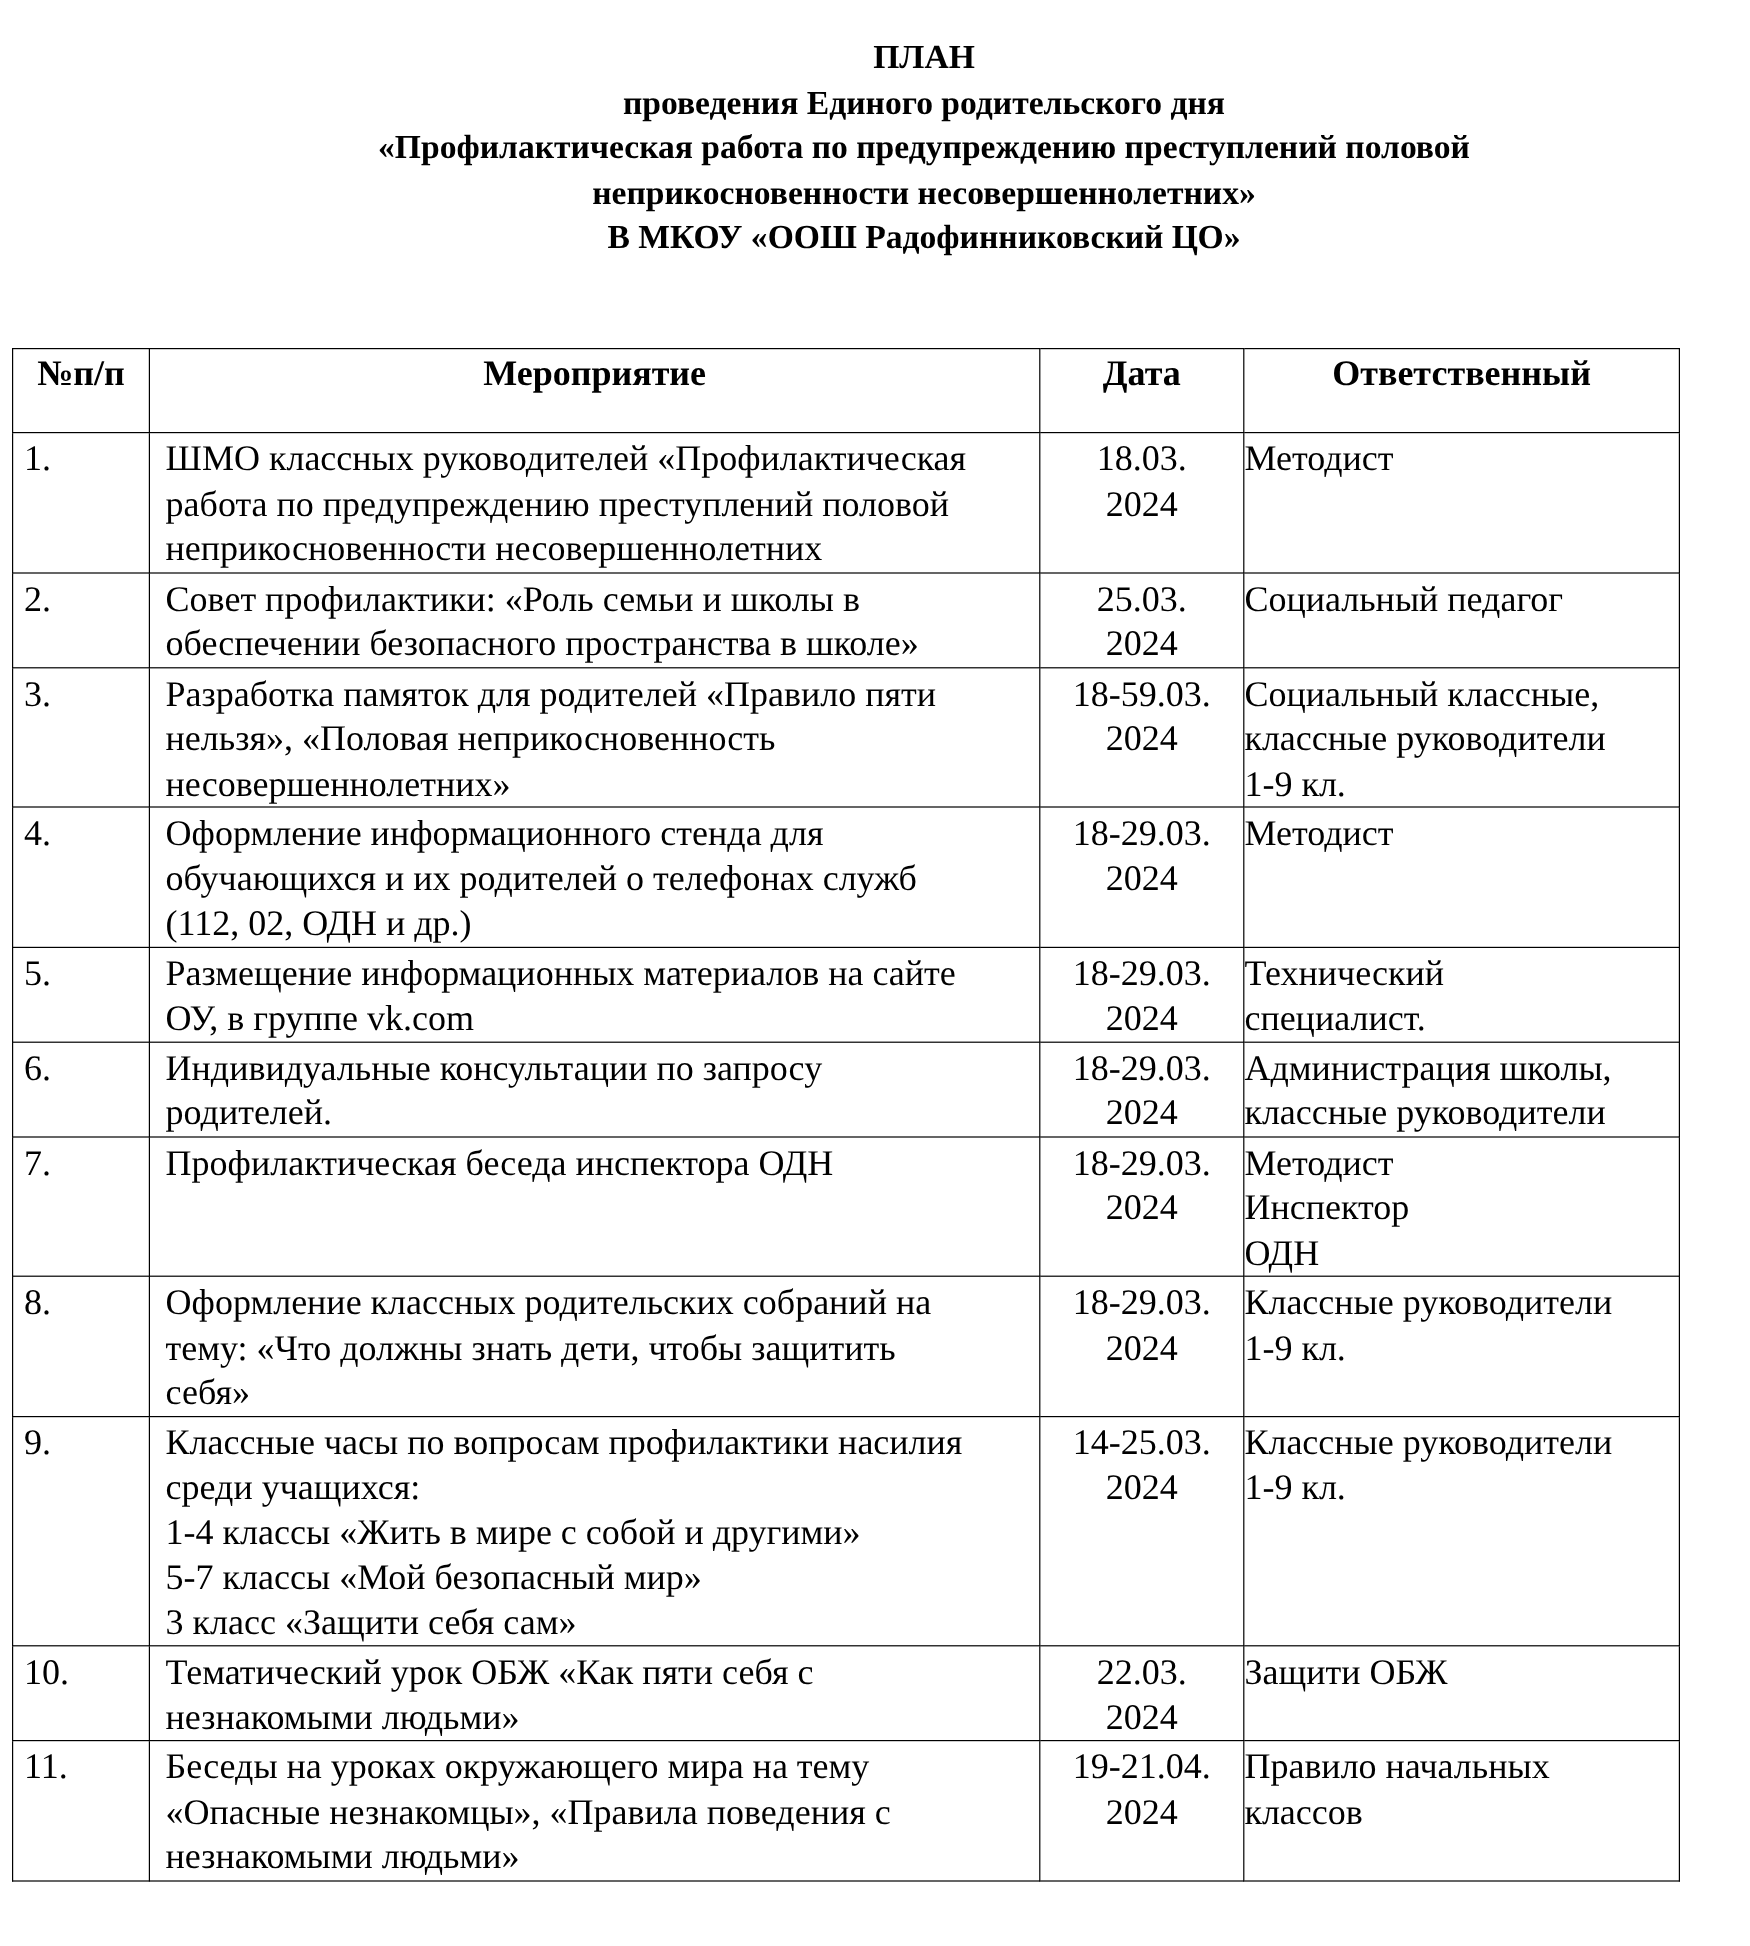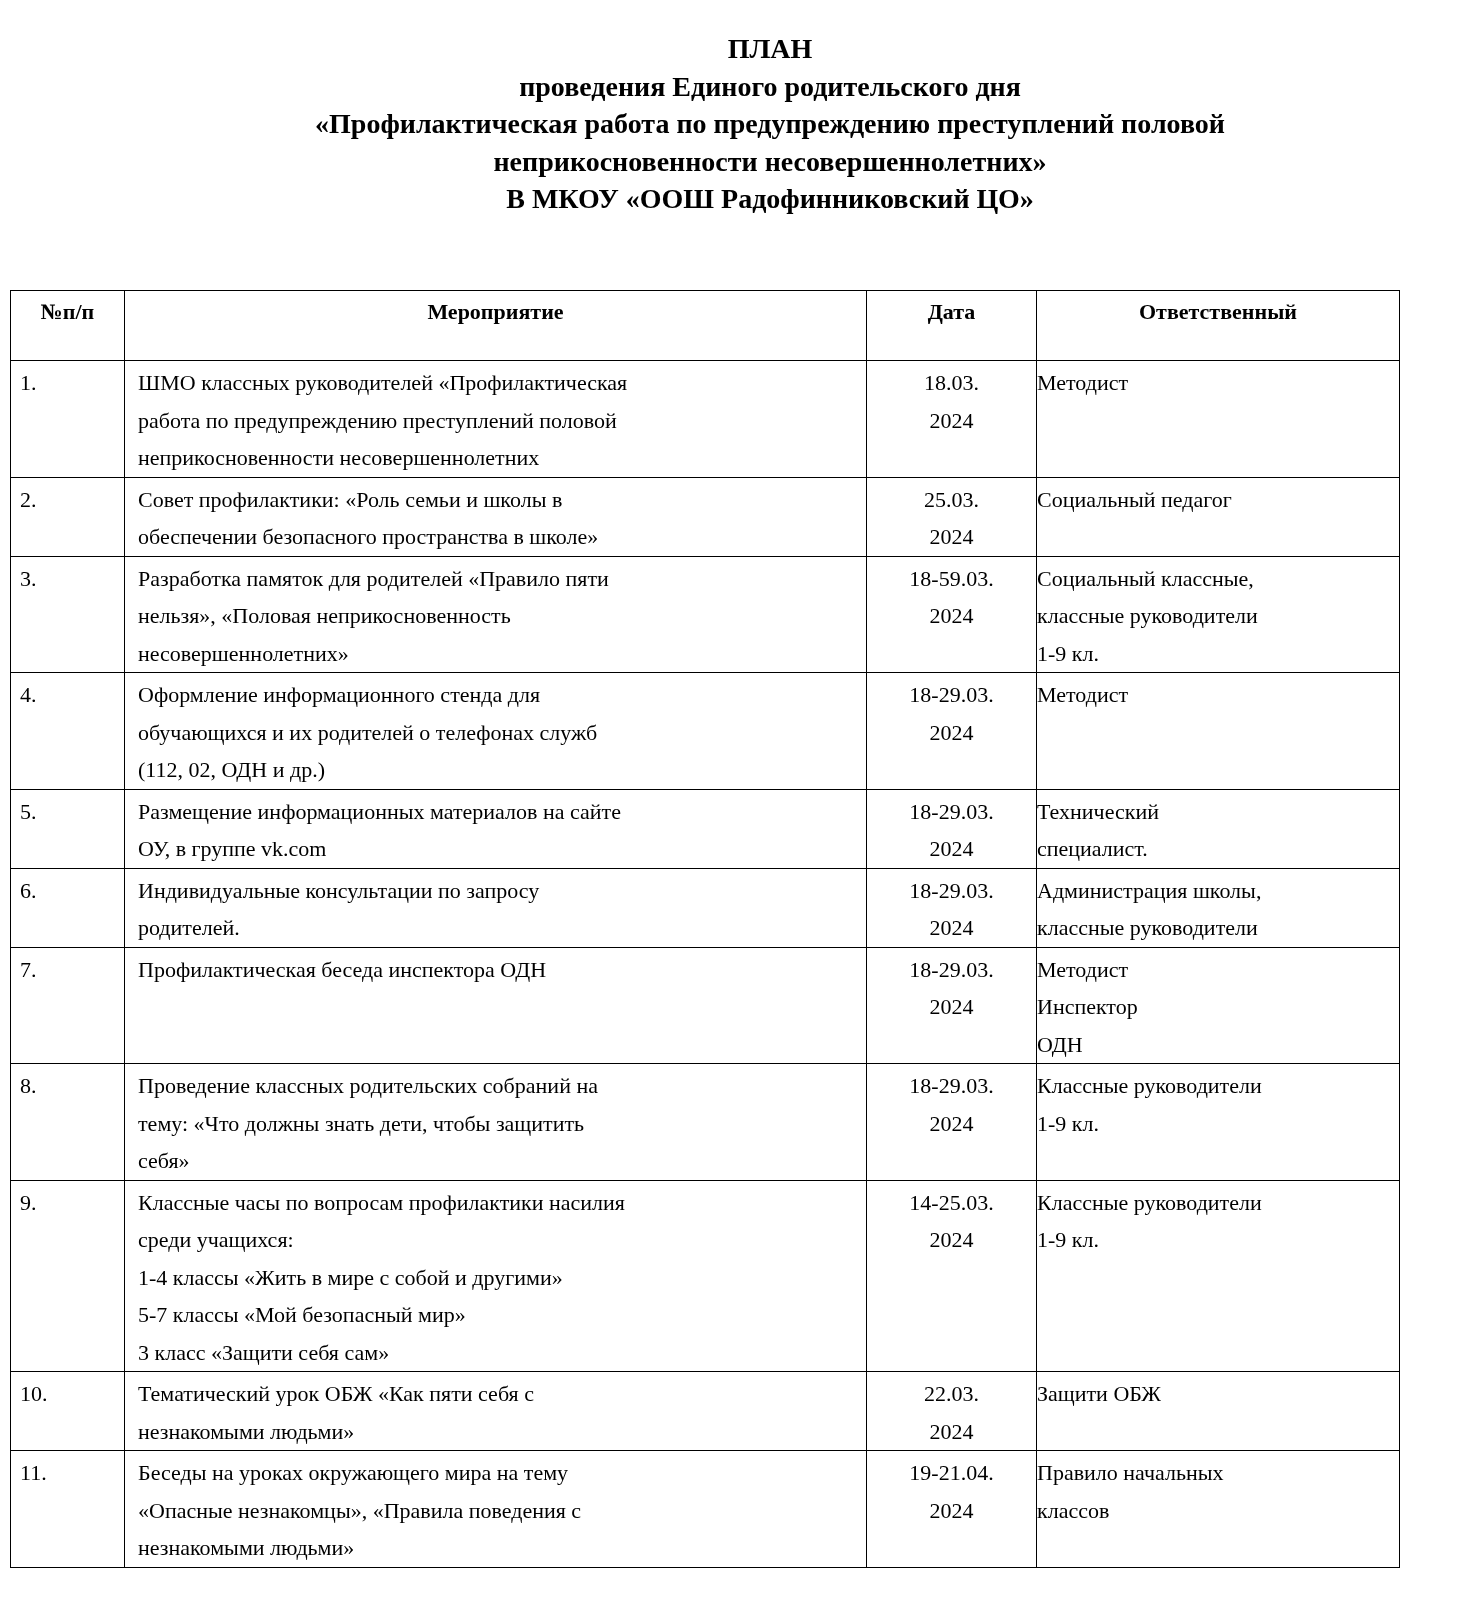--- a/index.html
+++ b/index.html
@@ -8,21 +8,21 @@
     font-family: "Liberation Serif", "DejaVu Serif", serif; color: #000;
   }
   .title-block {
     position: absolute; left: 0; top: 30px; width: 1540px;
     text-align: center; font-weight: bold; font-size: 28px; line-height: 37.5px;
   }
   .title-block div { white-space: nowrap; }
   table.plan {
     position: absolute; left: 10px; top: 290px;
     border-collapse: collapse; table-layout: fixed; width: 1389px;
-    font-size: 22px; line-height: 37.5px;
+    font-size: 30px; line-height: 37.5px;
   }
   table.plan td, table.plan th {
     border: 1.5px solid #000; vertical-align: top; padding: 0;
   }
   th { font-weight: bold; text-align: center; height: 67px; padding-top: 2px !important; }
   col.c1 { width: 114px; }
   col.c2 { width: 742px; }
   col.c3 { width: 170px; }
   col.c4 { width: 363px; }
   td.num { padding-left: 9px !important; padding-top: 3px !important; }
@@ -161,21 +161,21 @@
         </td>
         <td class="resp">
           <span class="line">Методист</span>
           <span class="line">Инспектор</span>
           <span class="line">ОДН</span>
         </td>
       </tr>
       <tr style="height: 113px;">
         <td class="num">8.</td>
         <td class="event">
-          <span class="line">Проведение классных родительских собраний на</span>
+          <span class="line">Оформление классных родительских собраний на</span>
           <span class="line">тему: «Что должны знать дети, чтобы защитить</span>
           <span class="line">себя»</span>
         </td>
         <td class="date">
           <span class="line">18-29.03.</span>
           <span class="line">2024</span>
         </td>
         <td class="resp">
           <span class="line">Классные руководители</span>
           <span class="line">1-9 кл.</span>

